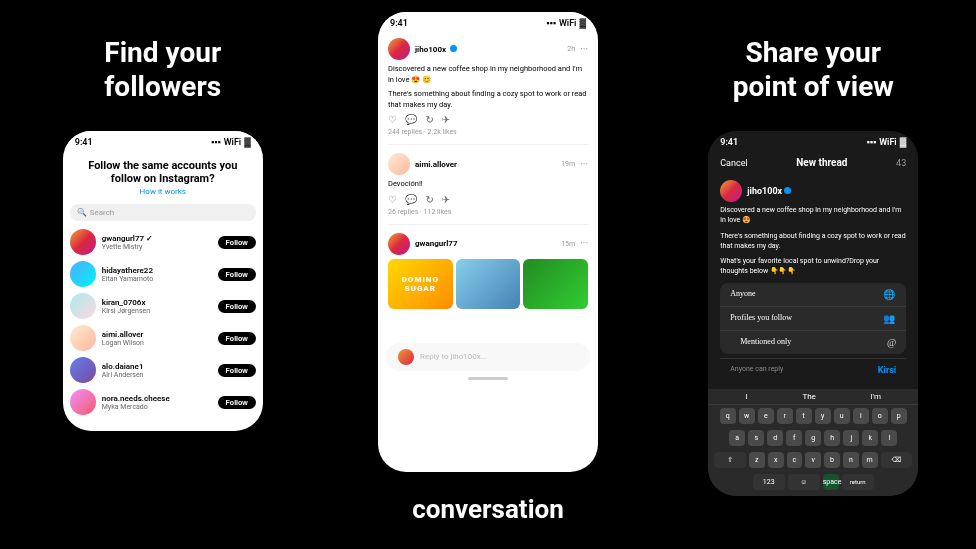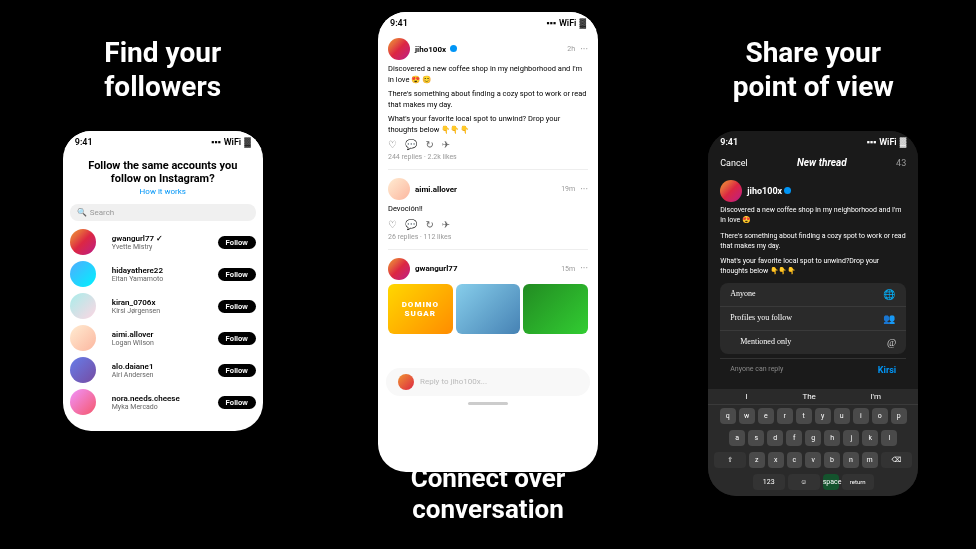--- a/index.html
+++ b/index.html
@@ -82,21 +82,21 @@
       border-radius: 8px;
       padding: 4px 8px;
       font-size: 8px;
       color: #999;
       margin-bottom: 8px;
     }
 
     .follow-item {
       display: flex;
       align-items: center;
-      gap: 16px;
+      gap: 6px;
       margin-bottom: 6px;
     }
     .avatar {
       width: 26px;
       height: 26px;
       border-radius: 50%;
       flex-shrink: 0;
     }
     .avatar-1 { background: linear-gradient(135deg, #f09433, #e6683c, #dc2743, #cc2366, #bc1888); }
     .avatar-2 { background: linear-gradient(135deg, #4facfe, #00f2fe); }
@@ -296,21 +296,21 @@
     }
 
     .right-top-bar {
       display: flex;
       justify-content: space-between;
       align-items: center;
       padding: 8px 12px 4px;
       background: #1a1a1a;
     }
     .cancel-btn { font-size: 9px; color: #fff; }
-    .new-thread-title { font-size: 10px; font-weight: 700; color: #fff; font-style: italic; }
+    .new-thread-title { font-size: 10px; font-weight: 700; color: #fff; }
     .char-count { font-size: 9px; color: #999; }
 
     .right-compose {
       background: #1a1a1a;
       padding: 8px 12px;
     }
     .compose-post-header {
       display: flex;
       align-items: center;
       gap: 5px;
@@ -479,21 +479,20 @@
 
       <div class="thread-post">
         <div class="post-header">
           <div class="avatar avatar-1 post-avatar" style="width:22px;height:22px;border-radius:50%;"></div>
           <span class="post-name">jiho100x <span class="verified"></span></span>
           <span class="post-time">2h</span>
           <span class="post-more">···</span>
         </div>
         <div class="post-text">Discovered a new coffee shop in my neighborhood and I'm in love 😍 😊</div>
         <div class="post-text">There's something about finding a cozy spot to work or read that makes my day.</div>
-        <div class="post-text">What's your favorite local spot to unwind? Drop your thoughts below 👇👇👇</div>
         <div class="post-actions">
           <span class="action-icon">♡</span>
           <span class="action-icon">💬</span>
           <span class="action-icon">↻</span>
           <span class="action-icon">✈</span>
         </div>
         <div class="post-stats">244 replies · 2.2k likes</div>
       </div>
 
       <div class="thread-post">
@@ -533,21 +532,21 @@
     <div class="reply-bar">
       <div class="reply-avatar"></div>
       <span>Reply to jiho100x...</span>
     </div>
 
     <div class="bottom-indicator"></div>
   </div>
 
   <div class="mid-footer">
     <div class="headline">
-      <span>Connect over</span><br>
+      <br>
       <span>conversation</span>
     </div>
   </div>
 </div>
 
 <div class="panel panel-right">
   <div class="headline">
     <span>Share your</span><br>
     <span>point of view</span>
   </div>

